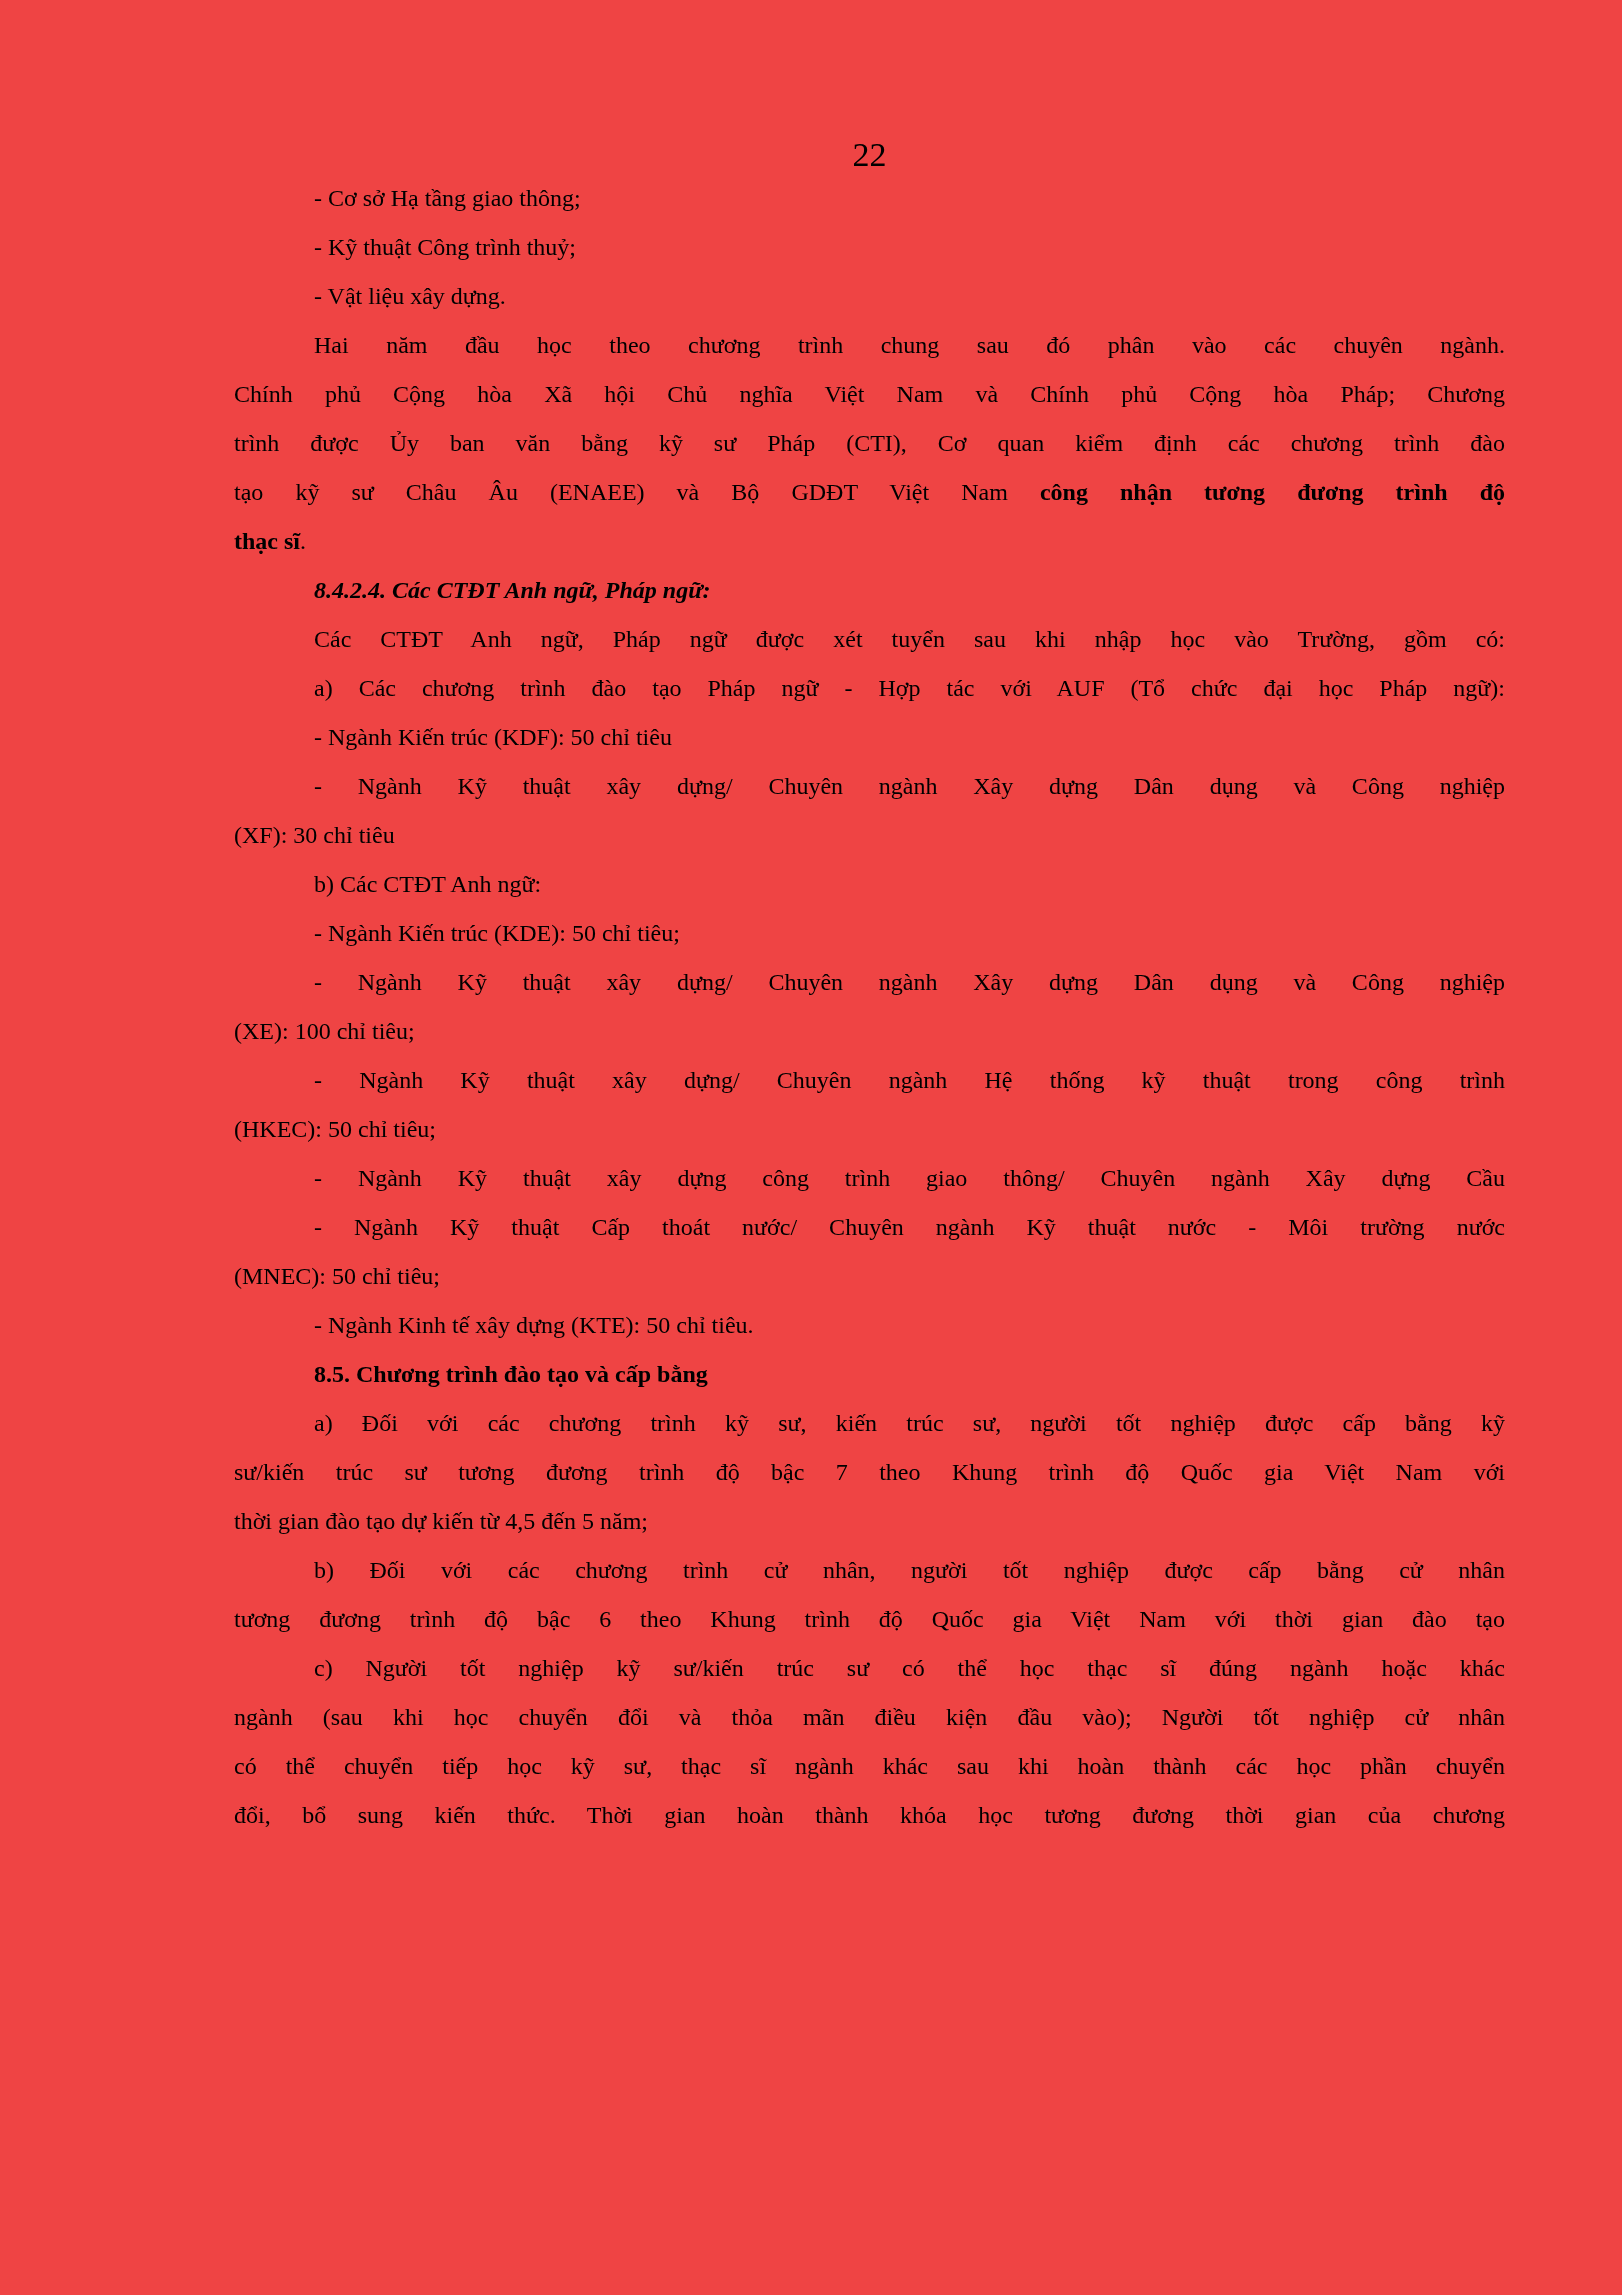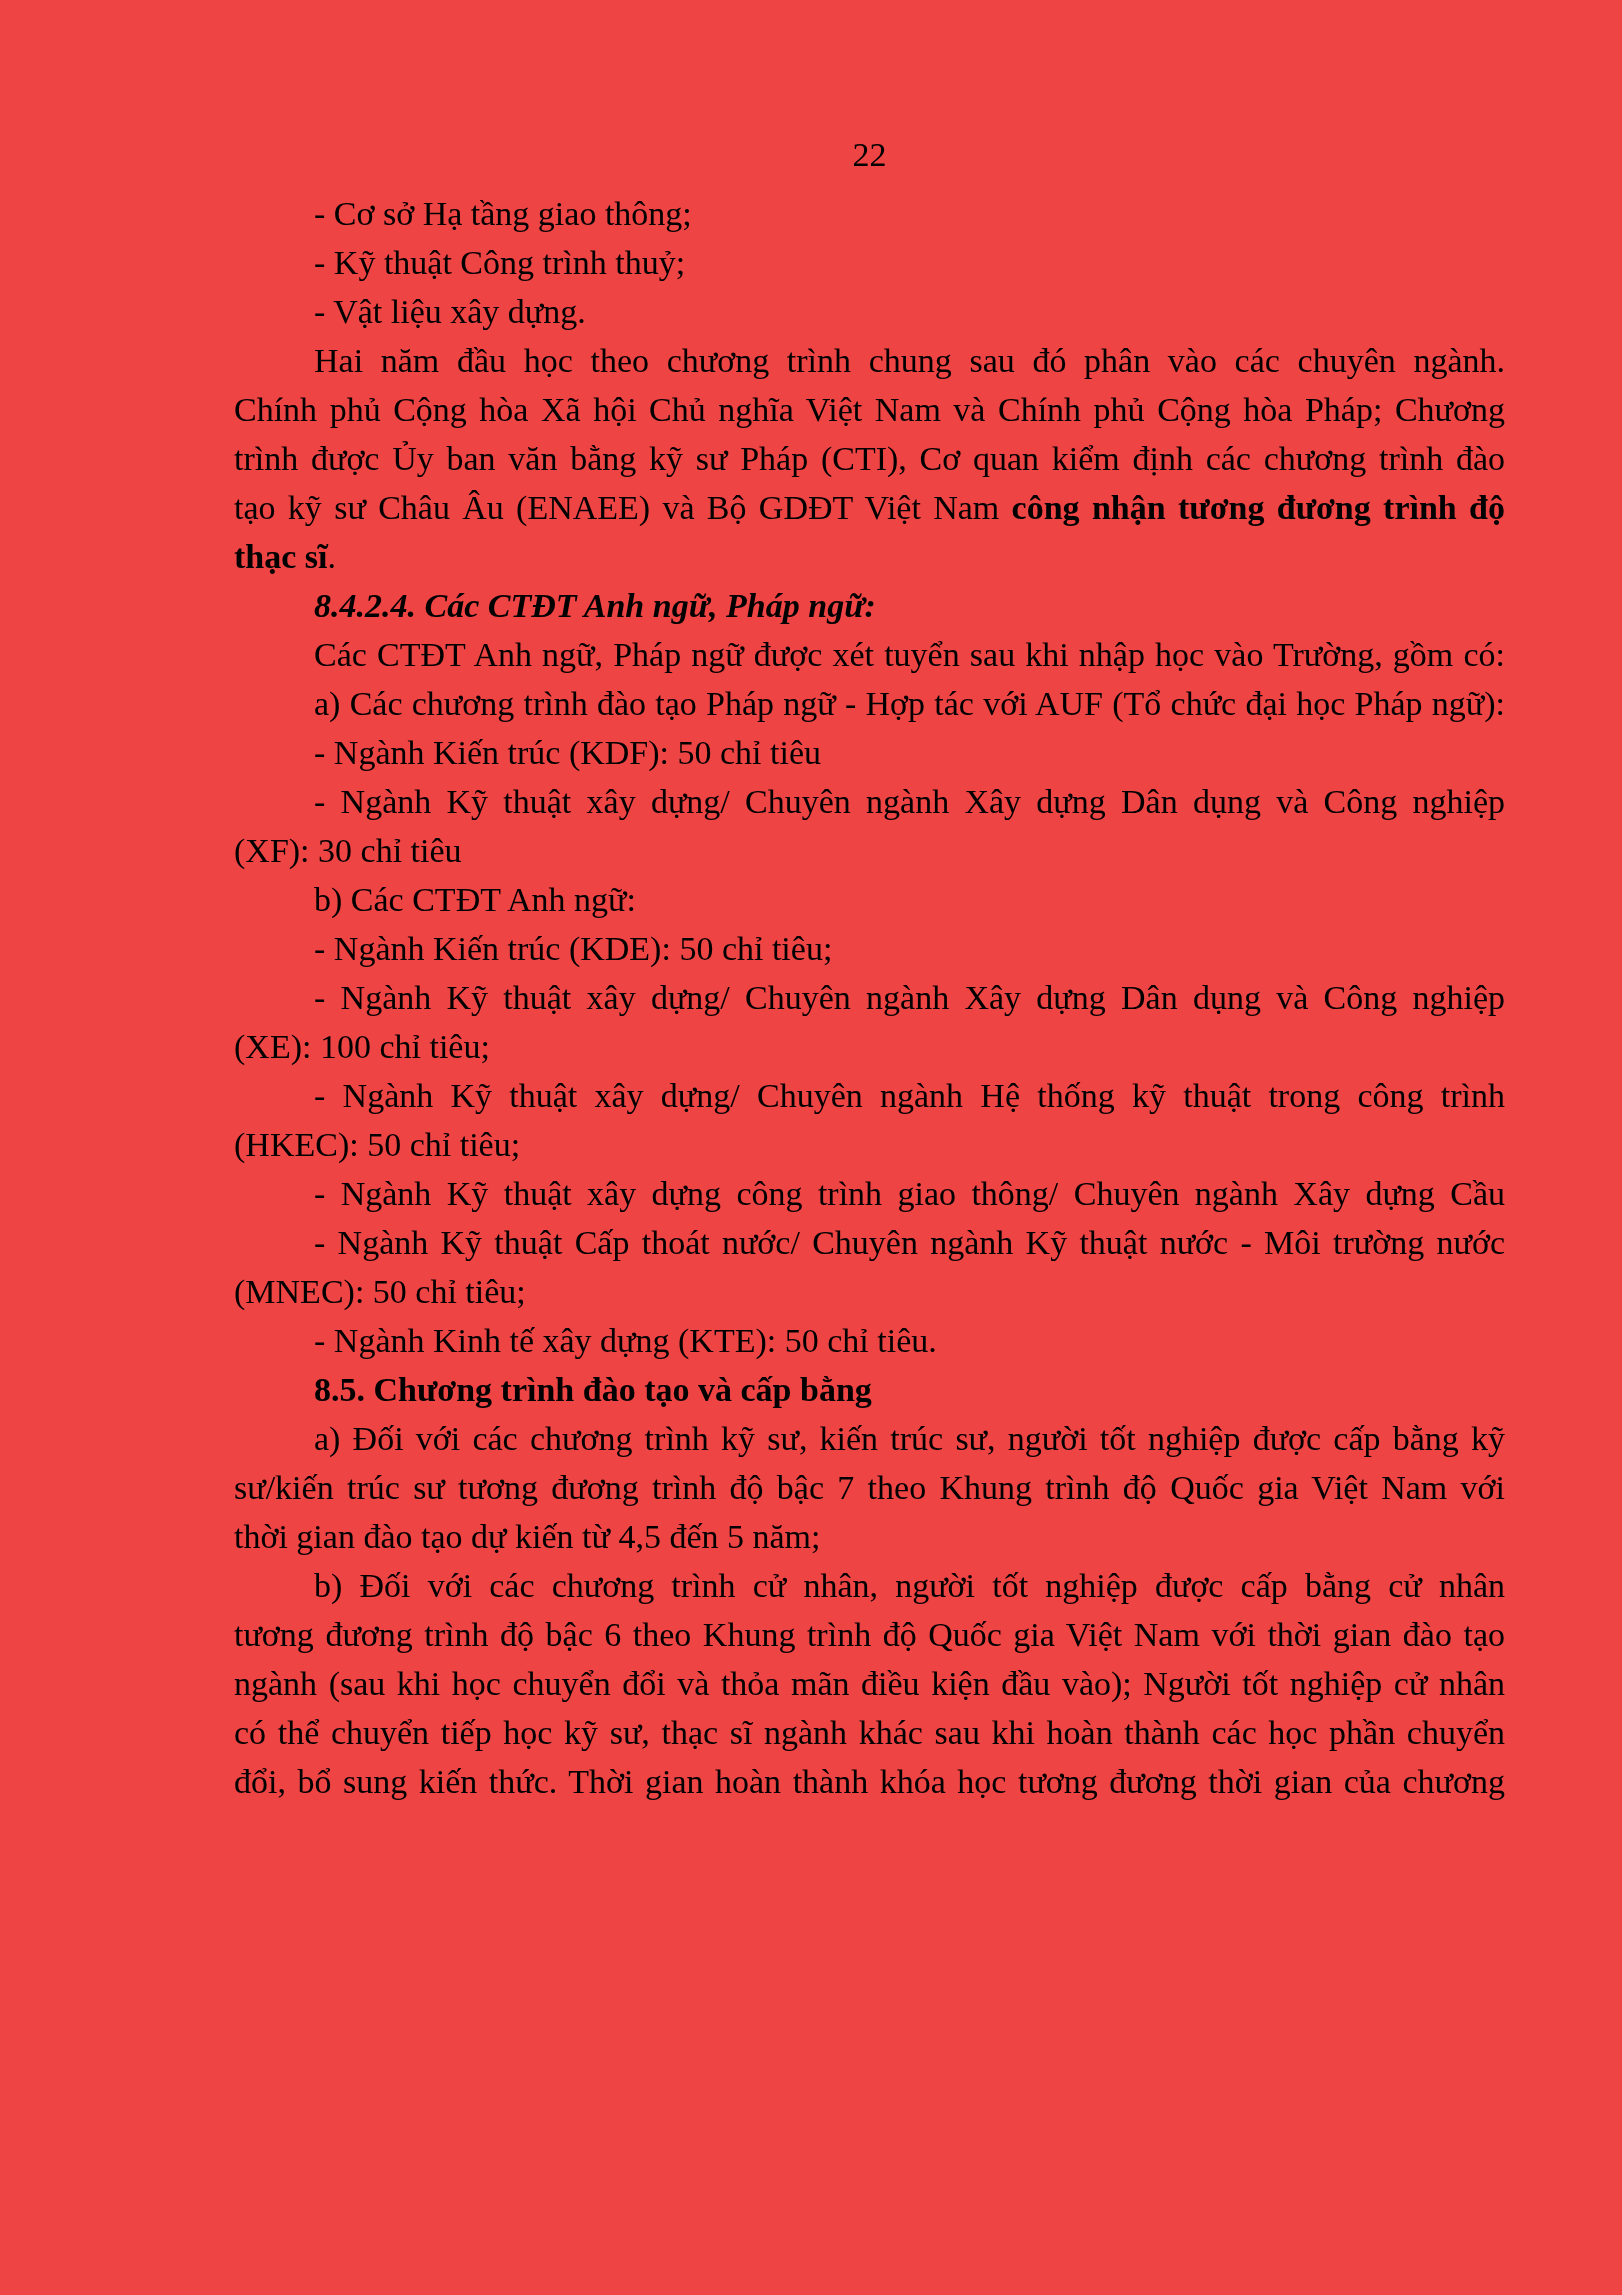--- a/index.html
+++ b/index.html
@@ -20,24 +20,24 @@
     position: absolute;
     top: 136px;
     left: 234px;
     width: 1271px;
     text-align: center;
     font-size: 34px;
     line-height: 37px;
   }
   .doc-body {
     position: absolute;
-    top: 189px;
+    top: 174px;
     left: 234px;
     width: 1271px;
-    font-size: 34px;
+    font-size: 24px;
     line-height: 49px;
   }
   .line {
     height: 49px;
     overflow: hidden;
     text-align: left;
     white-space: nowrap;
   }
   .line.justify {
     white-space: normal;
@@ -79,18 +79,19 @@
       <div class="line justify indent"><span class="seg">- Ngành Kỹ thuật xây dựng công trình giao thông/ Chuyên ngành Xây dựng Cầu</span></div>
       <div class="line justify indent"><span class="seg">- Ngành Kỹ thuật Cấp thoát nước/ Chuyên ngành Kỹ thuật nước - Môi trường nước</span></div>
       <div class="line"><span class="seg">(MNEC): 50 chỉ tiêu;</span></div>
       <div class="line indent"><span class="seg">- Ngành Kinh tế xây dựng (KTE): 50 chỉ tiêu.</span></div>
       <div class="line indent"><span class="seg b">8.5. Chương trình đào tạo và cấp bằng</span></div>
       <div class="line justify indent"><span class="seg">a) Đối với các chương trình kỹ sư, kiến trúc sư, người tốt nghiệp được cấp bằng kỹ</span></div>
       <div class="line justify"><span class="seg">sư/kiến trúc sư tương đương trình độ bậc 7 theo Khung trình độ Quốc gia Việt Nam với</span></div>
       <div class="line"><span class="seg">thời gian đào tạo dự kiến từ 4,5 đến 5 năm;</span></div>
       <div class="line justify indent"><span class="seg">b) Đối với các chương trình cử nhân, người tốt nghiệp được cấp bằng cử nhân</span></div>
       <div class="line justify"><span class="seg">tương đương trình độ bậc 6 theo Khung trình độ Quốc gia Việt Nam với thời gian đào tạo</span></div>
+      <div class="line justify indent"><span class="seg">c) Người tốt nghiệp kỹ sư/kiến trúc sư có thể học thạc sĩ đúng ngành hoặc khác</span></div>
       <div class="line justify"><span class="seg">ngành (sau khi học chuyển đổi và thỏa mãn điều kiện đầu vào); Người tốt nghiệp cử nhân</span></div>
       <div class="line justify"><span class="seg">có thể chuyển tiếp học kỹ sư, thạc sĩ ngành khác sau khi hoàn thành các học phần chuyển</span></div>
       <div class="line justify"><span class="seg">đổi, bổ sung kiến thức. Thời gian hoàn thành khóa học tương đương thời gian của chương</span></div>
     </div>
 </div>
 
 
 </body></html>

